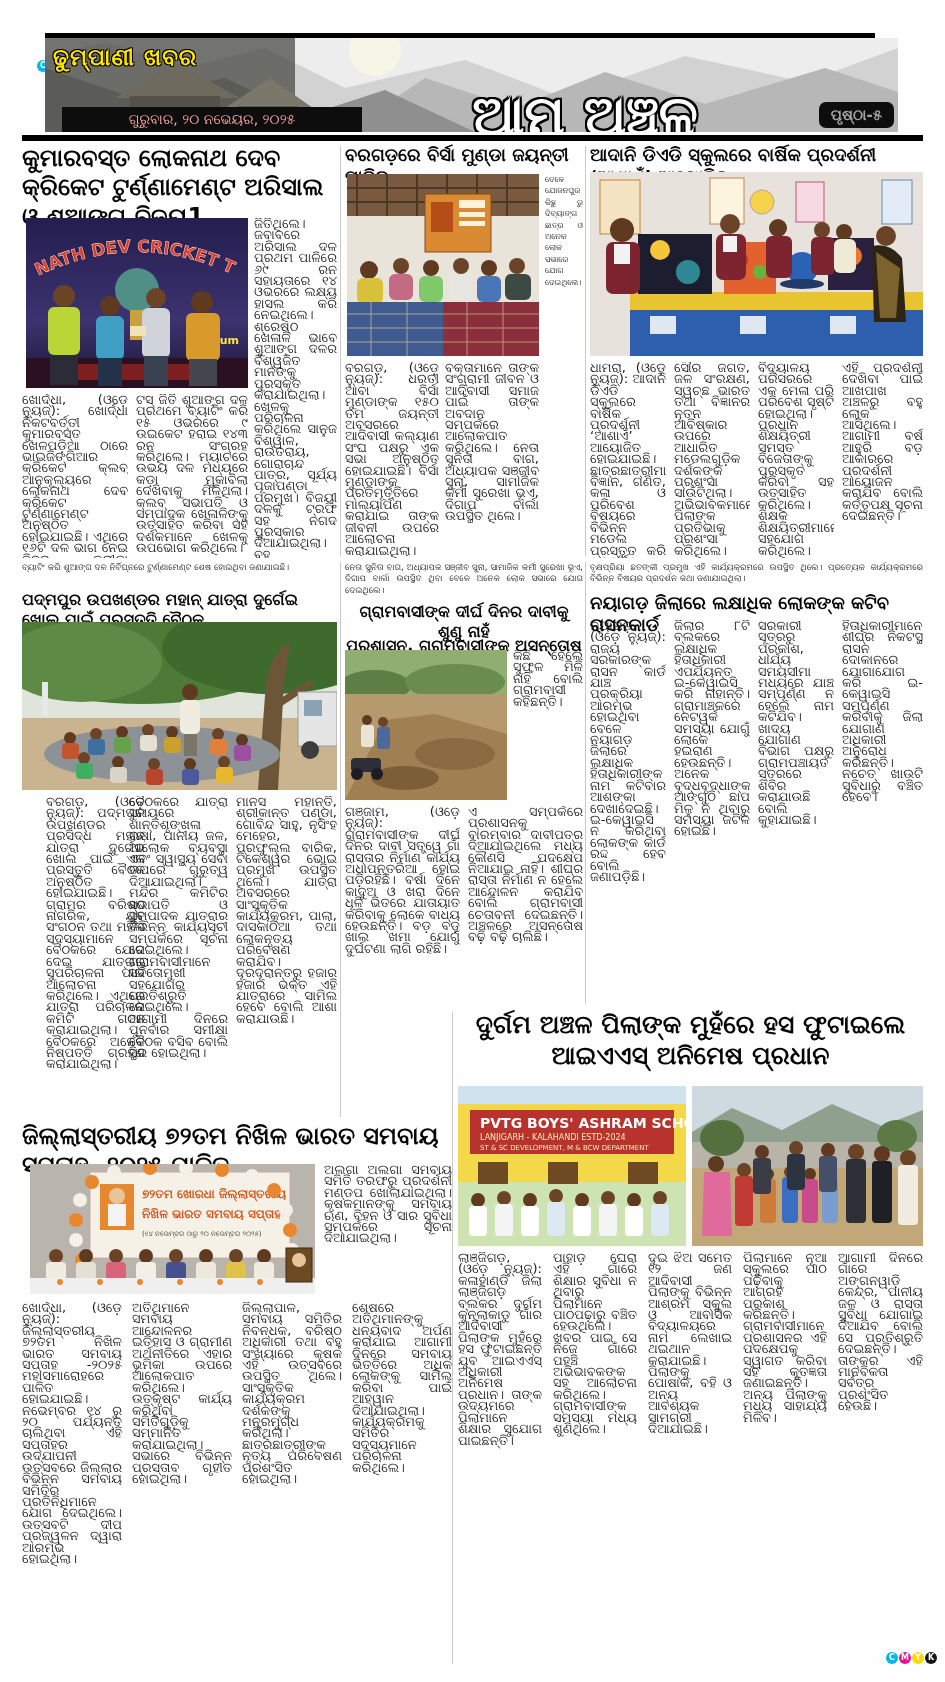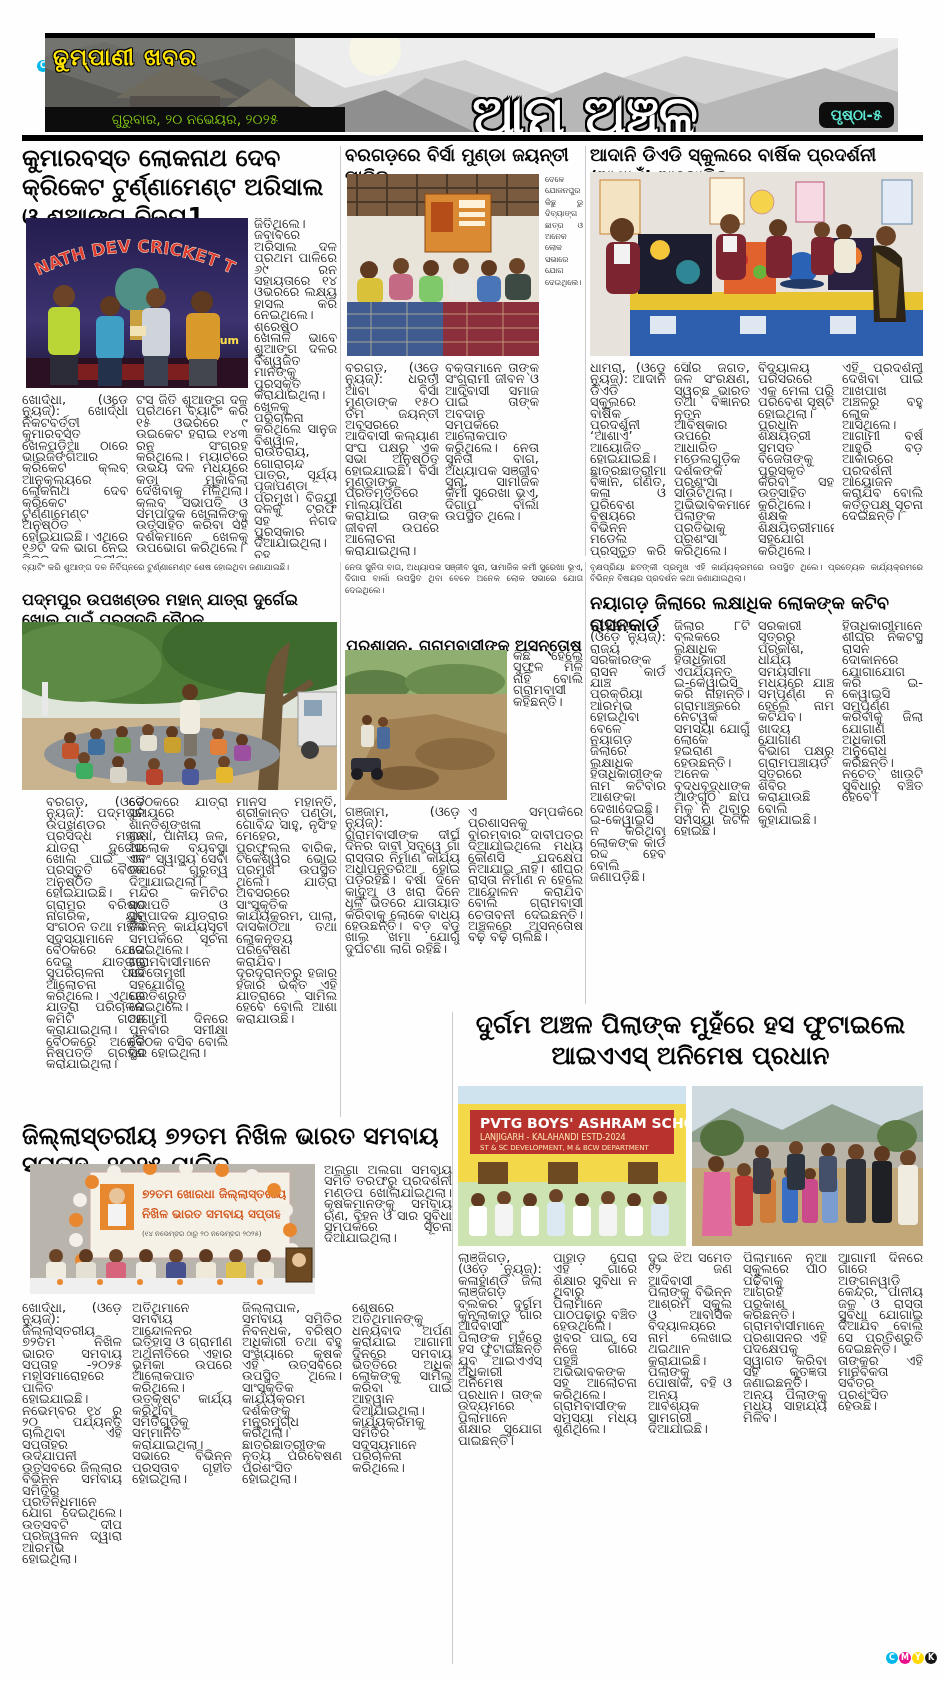--- a/index.html
+++ b/index.html
@@ -6,26 +6,26 @@
   .page{position:relative;width:945px;height:1682px;background:#fefefe;overflow:hidden;
         font-family:"DejaVu Sans","Liberation Sans",sans-serif;color:#111;}
   .abs{position:absolute;}
   
   .top-rule{position:absolute;left:45px;top:33px;width:830px;height:5px;background:#000;}
   .masthead{position:absolute;left:45px;top:38px;width:853px;height:94px;overflow:hidden;
       background:linear-gradient(178deg,#d9d9d9 0%,#f2f2f2 35%,#c4c4c4 60%,#f7f7f7 100%);}
   .mast-svg{position:absolute;left:0;top:0;}
   .brand{position:absolute;left:8px;top:6px;font-size:23px;font-weight:bold;color:#ffe400;
       text-shadow:1px 1px 0 #000,-1px 1px 0 #000,1px -1px 0 #000,-1px -1px 0 #000;letter-spacing:1px;}
-  .datebar{position:absolute;left:0px;bottom:0px;width:300px;height:25px;background:#0d0d0d;
-      color:#84cc16;font-size:14px;display:flex;align-items:center;justify-content:center;}
+  .datebar{position:absolute;left:17px;bottom:0px;width:300px;height:25px;background:#0d0d0d;
+      color:#fca5a5;font-size:14px;display:flex;align-items:center;justify-content:center;}
   .mast-title{position:absolute;left:330px;top:46px;width:420px;text-align:center;
       font-size:54px;font-weight:bold;color:#fff;
       text-shadow:2px 0 #000,-2px 0 #000,0 2px #000,0 -2px #000,2px 2px #000,-2px -2px #000,2px -2px #000,-2px 2px #000;}
-  .pagebox{position:absolute;right:4px;bottom:4px;background:#0d0d0d;color:#5eead4;font-size:15px;
+  .pagebox{position:absolute;right:4px;bottom:4px;background:#0d0d0d;color:#a3a3a3;font-size:15px;
       padding:4px 12px;border-radius:7px;font-weight:bold;}
   .mast-rule{position:absolute;left:22px;top:135px;width:901px;height:6px;background:#000;}
   
   .cmyk{display:flex;gap:1px;}
   .cmyk b{width:12px;height:12px;border-radius:50%;color:#fff;font-size:8px;line-height:12px;
       text-align:center;display:block;font-weight:bold;}
   
   .hl{font-weight:bold;color:#050505;line-height:1.22;}
   .hl-a{font-size:24px;}
   .hl-b{font-size:18px;}
@@ -283,20 +283,21 @@
         </g>
       </svg>
     </div>
     <div class="col abs" style="left:0px;top:234px;width:99px;height:322px;margin-left:24px;">ବରଗଡ଼, (ଓଡ଼େ ନ୍ୟୁଜ୍): ପଦ୍ମପୁର ଉପଖଣ୍ଡର ପ୍ରସିଦ୍ଧ ମହାନ୍ ଯାତ୍ରା ଦୁର୍ଗେଇ ଖୋଲ ପାଇଁ ଏକ ପ୍ରସ୍ତୁତି ବୈଠକ ଅନୁଷ୍ଠିତ ହୋଇଯାଇଛି। ଗ୍ରାମର ବରିଷ୍ଠ ନାଗରିକ, ଯୁବ ସଂଗଠନ ତଥା ମହିଳା ସଦସ୍ୟାମାନେ ବୈଠକରେ ଯୋଗ ଦେଇ ଯାତ୍ରାର ସୁପରିଚାଳନା ପାଇଁ ଆଲୋଚନା କରିଥିଲେ। ଏଥିରେ ଯାତ୍ରା ପରିଚାଳନା କମିଟି ଗଠନ କରାଯାଇଥିଲା। ବୈଠକରେ ଅନେକ ନିଷ୍ପତ୍ତି ଗ୍ରହଣ କରାଯାଇଥିଲା।</div>
     <div class="col abs" style="left:107px;top:234px;width:99px;height:322px;">ବୈଠକରେ ଯାତ୍ରା ସମୟରେ ଶାନ୍ତିଶୃଙ୍ଖଳା ରକ୍ଷା, ପାନୀୟ ଜଳ, ଆଲୋକ ବ୍ୟବସ୍ଥା ଏବଂ ସ୍ୱାସ୍ଥ୍ୟ ସେବା ଉପରେ ଗୁରୁତ୍ୱ ଦିଆଯାଇଥିଲା। ମନ୍ଦିର କମିଟିର ସଭାପତି ଓ ସମ୍ପାଦକ ଯାତ୍ରାର ବିଭିନ୍ନ କାର୍ଯ୍ୟସୂଚୀ ସମ୍ପର୍କରେ ସୂଚନା ଦେଇଥିଲେ। ଗ୍ରାମବାସୀମାନେ ସର୍ବତୋମୁଖୀ ସହଯୋଗର ପ୍ରତିଶ୍ରୁତି ଦେଇଥିଲେ। ଆଗାମୀ ଦିନରେ ପୁନର୍ବାର ସମୀକ୍ଷା ବୈଠକ ବସିବ ବୋଲି ସ୍ଥିର ହୋଇଥିଲା।</div>
     <div class="col abs" style="left:214px;top:234px;width:101px;height:322px;">ମାନସ ମହାନ୍ତି, ଶ୍ରୀକାନ୍ତ ପଣ୍ଡା, ଗୋବିନ୍ଦ ସାହୁ, ନୃସିଂହ ମେହେର, ପ୍ରଫୁଲ୍ଲ ବାରିକ, ଟିକେଶ୍ୱର ଭୋଇ ପ୍ରମୁଖ ଉପସ୍ଥିତ ଥିଲେ। ଯାତ୍ରା ଅବସରରେ ସାଂସ୍କୃତିକ କାର୍ଯ୍ୟକ୍ରମ, ପାଲା, ଦାସକାଠିଆ ତଥା ଲୋକନୃତ୍ୟ ପରିବେଷଣ କରାଯିବ। ଦୂରଦୂରାନ୍ତରୁ ହଜାର ହଜାର ଭକ୍ତ ଏହି ଯାତ୍ରାରେ ସାମିଲ ହେବେ ବୋଲି ଆଶା କରାଯାଉଛି।</div>
   </div>
 
   <div class="abs" style="left:345px;top:562px;width:238px;height:556px;">
     <div class="pre abs" style="left:0;top:0;width:238px;height:36px;">ନେତା ସୁନିତା ବାଗ, ଅଧ୍ୟାପକ ସଞ୍ଜୀବ ସୁନା, ସାମାଜିକ କର୍ମୀ ସୁରେଖା ଭୂଏ, ଦିଗାପ ବାର୍ଲା ଉପସ୍ଥିତ ଥିବା ବେଳେ ଅନେକ ଲୋକ ସଭାରେ ଯୋଗ ଦେଇଥିଲେ।</div>
+    <div class="hl hl-e abs" style="left:0;top:40px;width:238px;">ଗ୍ରାମବାସୀଙ୍କ ଦୀର୍ଘ ଦିନର ଦାବୀକୁ ଶୁଣୁ ନାହଁ</div>
     <div class="hl hl-e abs" style="left:0;top:62px;width:238px;margin-top:12px;">ପ୍ରଶାସନ, ଗ୍ରାମବାସୀଙ୍କ ଅସନ୍ତୋଷ</div>
     <div class="photo abs" style="left:0px;top:88px;width:162px;height:150px;">
       <svg width="162" height="150" viewBox="0 0 162 150">
         <rect width="162" height="150" fill="#cfd8c8"></rect>
         <rect y="0" width="162" height="44" fill="#8fae6f"></rect>
         <ellipse cx="30" cy="36" rx="36" ry="16" fill="#5d7e44"></ellipse>
         <ellipse cx="110" cy="32" rx="50" ry="18" fill="#6a8c4e"></ellipse>
         <rect y="44" width="162" height="106" fill="#b59a6e"></rect>
         <path d="M0,150 L40,70 L90,64 L162,84 L162,150 Z" fill="#a07f52"></path>
         <ellipse cx="110" cy="104" rx="40" ry="16" fill="#8a6a40"></ellipse>

